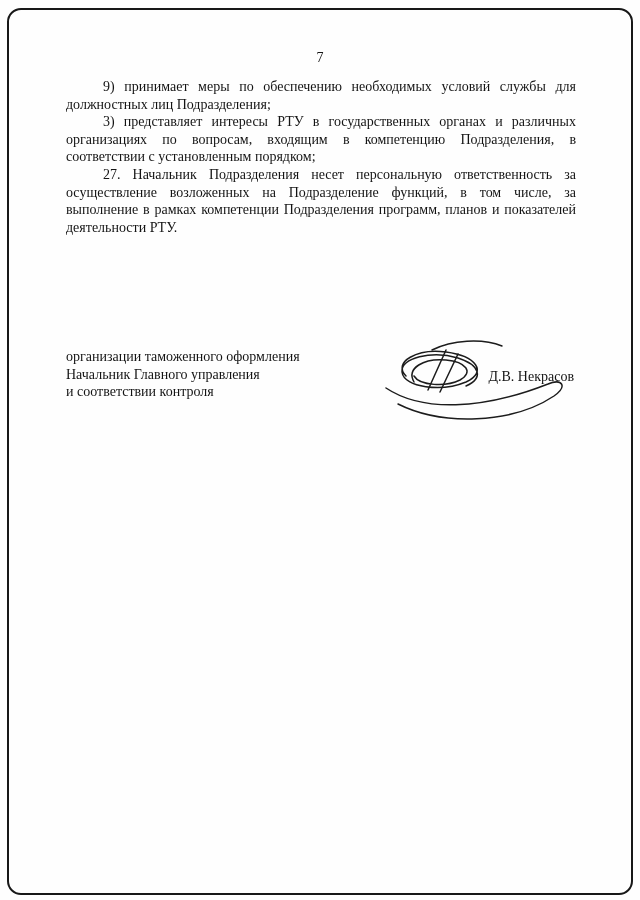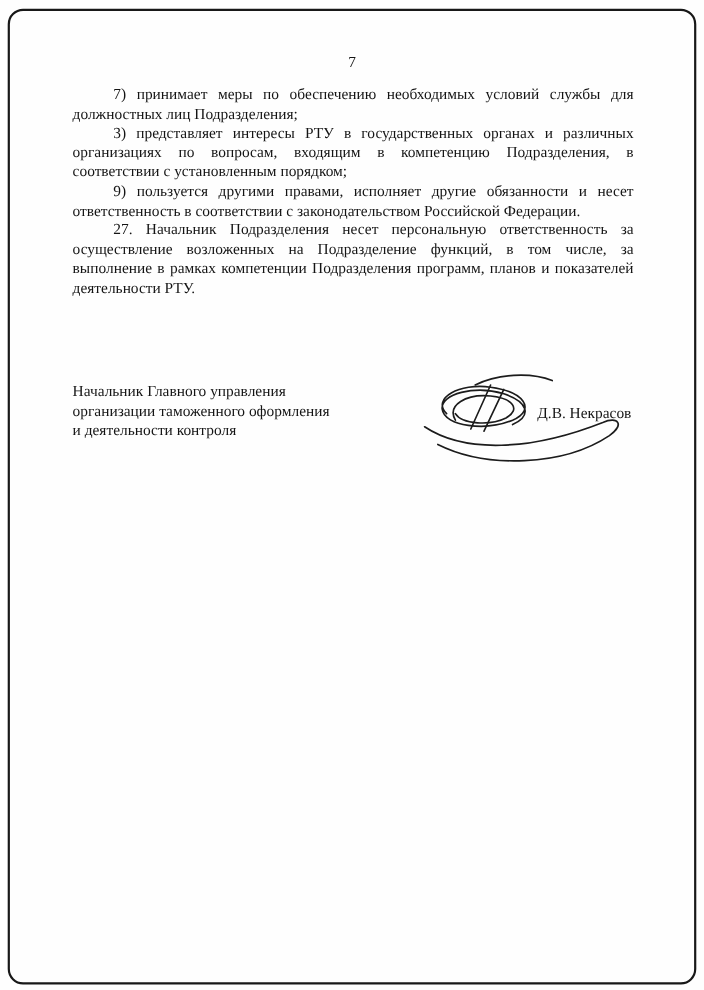--- a/index.html
+++ b/index.html
@@ -73,31 +73,30 @@
 </head>
 <body>
 
 <div class="page">
 
   <div class="scan-frame"></div>
 
   <div class="page-number">7</div>
 
   <div class="content">
-    <p class="para">7) принимает меры по обеспечению необходимых условий службы для должностных лиц Подразделения;</p>
+    <p class="para">9) принимает меры по обеспечению необходимых условий службы для должностных лиц Подразделения;</p>
     <p class="para">3) представляет интересы РТУ в государственных органах и различных организациях по вопросам, входящим в компетенцию Подразделения, в соответствии с установленным порядком;</p>
-    <p class="para">9) пользуется другими правами, исполняет другие обязанности и несет ответственность в соответствии с законодательством Российской Федерации.</p>
     <p class="para">27. Начальник Подразделения несет персональную ответственность за осуществление возложенных на Подразделение функций, в том числе, за выполнение в рамках компетенции Подразделения программ, планов и показателей деятельности РТУ.</p>
   </div>
 
   <div class="signature-block">
     <div class="sig-title">
+      <div class="sig-title-line">организации таможенного оформления</div>
       <div class="sig-title-line">Начальник Главного управления</div>
-      <div class="sig-title-line">организации таможенного оформления</div>
-      <div class="sig-title-line">и деятельности контроля</div>
+      <div class="sig-title-line">и соответствии контроля</div>
     </div>
 
     <svg class="signature-scribble" viewBox="0 0 216 96" fill="none" xmlns="http://www.w3.org/2000/svg">
       <g stroke="#1c1c1c" stroke-width="1.5" stroke-linecap="round" fill="none">
 
         <path d="M44,38 C30,24 56,10 84,14 C114,18 126,34 104,44 C80,54 42,50 40,34 C38,20 70,12 96,20 C118,27 122,40 104,48"></path>
         <path d="M52,44 C44,30 62,20 84,22 C104,24 112,34 98,42 C84,49 58,48 52,38"></path>
 
         <path d="M84,12 L66,52"></path>
         <path d="M96,16 L78,54"></path>

